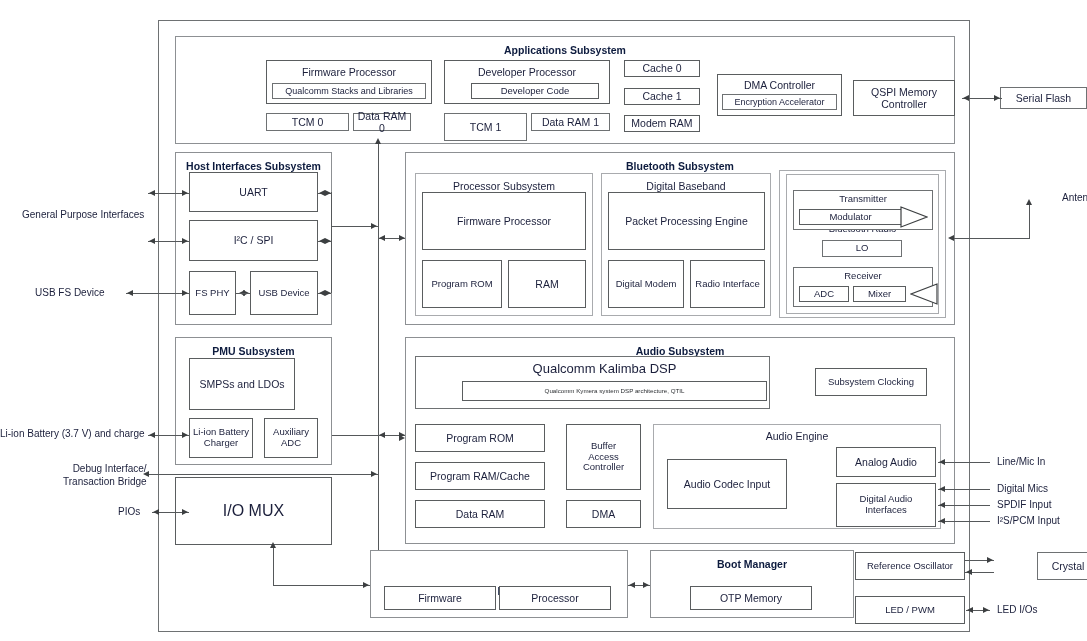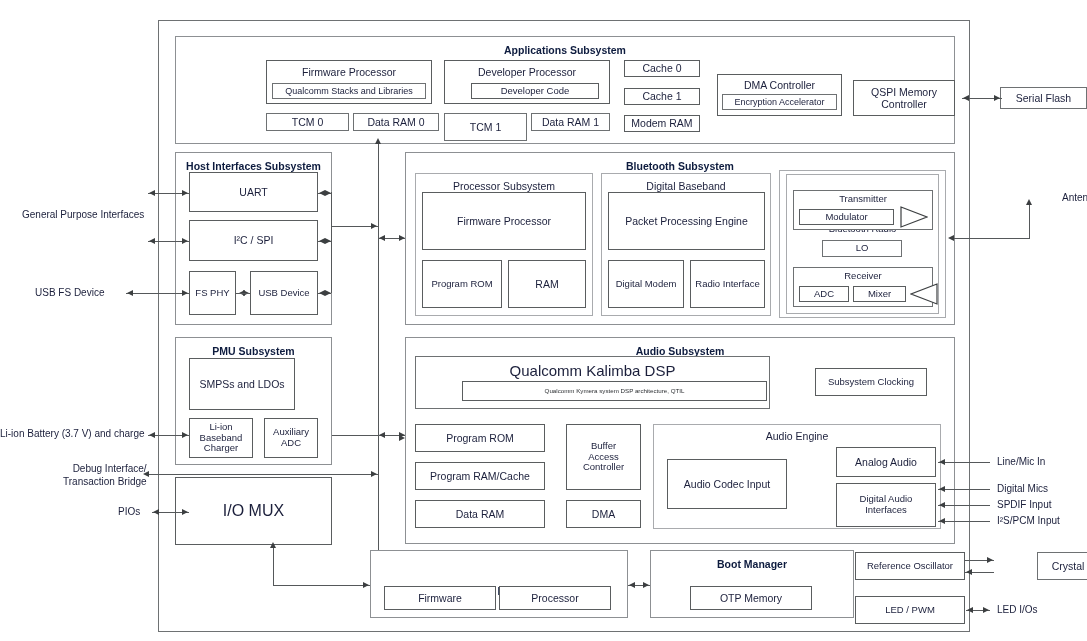--- a/index.html
+++ b/index.html
@@ -43,21 +43,21 @@
   <span class="abs" style="top:5px;left:0;width:100%;">Firmware Processor</span>
 </div>
 <div class="box" style="left:272px;top:83px;width:154px;height:16px;font-size:9px;">Qualcomm Stacks and Libraries</div>
 
 <div class="box thick" style="left:444px;top:60px;width:166px;height:44px;">
   <span class="abs" style="top:5px;left:0;width:100%;">Developer Processor</span>
 </div>
 <div class="box thick" style="left:471px;top:83px;width:128px;height:16px;font-size:9.5px;">Developer Code</div>
 
 <div class="box" style="left:266px;top:113px;width:83px;height:18px;">TCM 0</div>
-<div class="box" style="left:353px;top:113px;width:86px;height:18px;">Data RAM 0</div>
+<div class="box" style="left:353px;top:113px;width:58px;height:18px;">Data RAM 0</div>
 <div class="box" style="left:444px;top:113px;width:83px;height:28px;">TCM 1</div>
 <div class="box" style="left:531px;top:113px;width:79px;height:18px;">Data RAM 1</div>
 
 <div class="box thick" style="left:624px;top:60px;width:76px;height:17px;">Cache 0</div>
 <div class="box thick" style="left:624px;top:88px;width:76px;height:17px;">Cache 1</div>
 <div class="box thick" style="left:624px;top:115px;width:76px;height:17px;">Modem RAM</div>
 
 <div class="box thick" style="left:717px;top:74px;width:125px;height:42px;">
   <span class="abs" style="top:4px;left:0;width:100%;">DMA Controller</span>
 </div>
@@ -124,21 +124,21 @@
 <div class="box thick" style="left:608px;top:260px;width:76px;height:48px;font-size:9.5px;">Digital Modem</div>
 <div class="box thick" style="left:690px;top:260px;width:75px;height:48px;font-size:9.5px;">Radio Interface</div>
 
 <div class="grp light" style="left:779px;top:170px;width:167px;height:148px;"></div>
 <div class="grp light" style="left:786px;top:174px;width:153px;height:140px;">
   <div class="title plain" style="top:5px;font-size:9.5px;margin-top:43px;">Bluetooth Radio</div>
 </div>
 <div class="box" style="left:793px;top:190px;width:140px;height:40px;">
   <span class="abs" style="top:3px;left:0;width:100%;font-size:9.5px;">Transmitter</span>
 </div>
-<div class="box thick" style="left:799px;top:209px;width:95px;height:16px;font-size:9.5px;">Modulator</div>
+<div class="box thick" style="left:799px;top:209px;width:103px;height:16px;font-size:9.5px;">Modulator</div>
 <svg class="amp" style="left:900px;top:206px;" width="28" height="22" viewBox="0 0 28 22">
   <polygon points="1,1 27,11 1,21" fill="#fff" stroke="#3c3f41" stroke-width="1.2"></polygon>
 </svg>
 <div class="box" style="left:822px;top:240px;width:80px;height:17px;font-size:9.5px;">LO</div>
 <div class="box" style="left:793px;top:267px;width:140px;height:40px;">
   <span class="abs" style="top:3px;left:0;width:100%;font-size:9.5px;">Receiver</span>
 </div>
 <div class="box thick" style="left:799px;top:286px;width:50px;height:16px;font-size:9.5px;">ADC</div>
 <div class="box thick" style="left:853px;top:286px;width:53px;height:16px;font-size:9.5px;">Mixer</div>
 <svg class="amp" style="left:910px;top:283px;" width="28" height="22" viewBox="0 0 28 22">
@@ -148,34 +148,34 @@
 <div class="hline" style="left:953px;top:238px;width:77px;"></div>
 <div class="vline" style="left:1029px;top:203px;height:36px;"></div>
 <div class="arw u" style="left:1025.5px;top:199px;"></div>
 <div class="arw l" style="left:948px;top:234.5px;"></div>
 <div class="lbl" style="left:1062px;top:192px;">Anten</div>
 
 <div class="grp" style="left:175px;top:337px;width:157px;height:128px;">
   <div class="title" style="top:7px;">PMU Subsystem</div>
 </div>
 <div class="box thick" style="left:189px;top:358px;width:106px;height:52px;">SMPSs and LDOs</div>
-<div class="box thick" style="left:189px;top:418px;width:64px;height:40px;font-size:9.5px;white-space:pre-line;">Li-ion Baseband
+<div class="box thick" style="left:189px;top:418px;width:64px;height:40px;font-size:9.5px;white-space:pre-line;">Li-ion Battery
 Charger</div>
 <div class="box thick" style="left:264px;top:418px;width:54px;height:40px;font-size:9.5px;">Auxiliary ADC</div>
 
 <div class="hline" style="left:378px;top:435px;width:27px;"></div>
 <div class="arw l" style="left:379px;top:431.5px;"></div>
 <div class="arw r" style="left:399px;top:431.5px;"></div>
 <div class="hline" style="left:332px;top:435px;width:46px;"></div>
 
 <div class="grp" style="left:405px;top:337px;width:550px;height:207px;">
   <div class="title" style="top:7px;">Audio Subsystem</div>
 </div>
 <div class="box" style="left:415px;top:356px;width:355px;height:53px;">
-  <span class="abs" style="top:5px;left:0;width:100%;font-size:15px;">Qualcomm Kalimba DSP</span>
+  <span class="abs" style="top:5px;left:12px;width:100%;font-size:13px;">Qualcomm Kalimba DSP</span>
 </div>
 <div class="box thick small" style="left:462px;top:381px;width:305px;height:20px;">Qualcomm Kymera system DSP architecture, QTIL</div>
 
 <div class="box thick" style="left:815px;top:368px;width:112px;height:28px;font-size:9.5px;">Subsystem Clocking</div>
 
 <div class="box thick" style="left:415px;top:424px;width:130px;height:28px;">Program ROM</div>
 <div class="box thick" style="left:415px;top:462px;width:130px;height:28px;">Program RAM/Cache</div>
 <div class="box thick" style="left:415px;top:500px;width:130px;height:28px;">Data RAM</div>
 
 <div class="box thick" style="left:566px;top:424px;width:75px;height:66px;font-size:9.5px;white-space:pre-line;">Buffer

